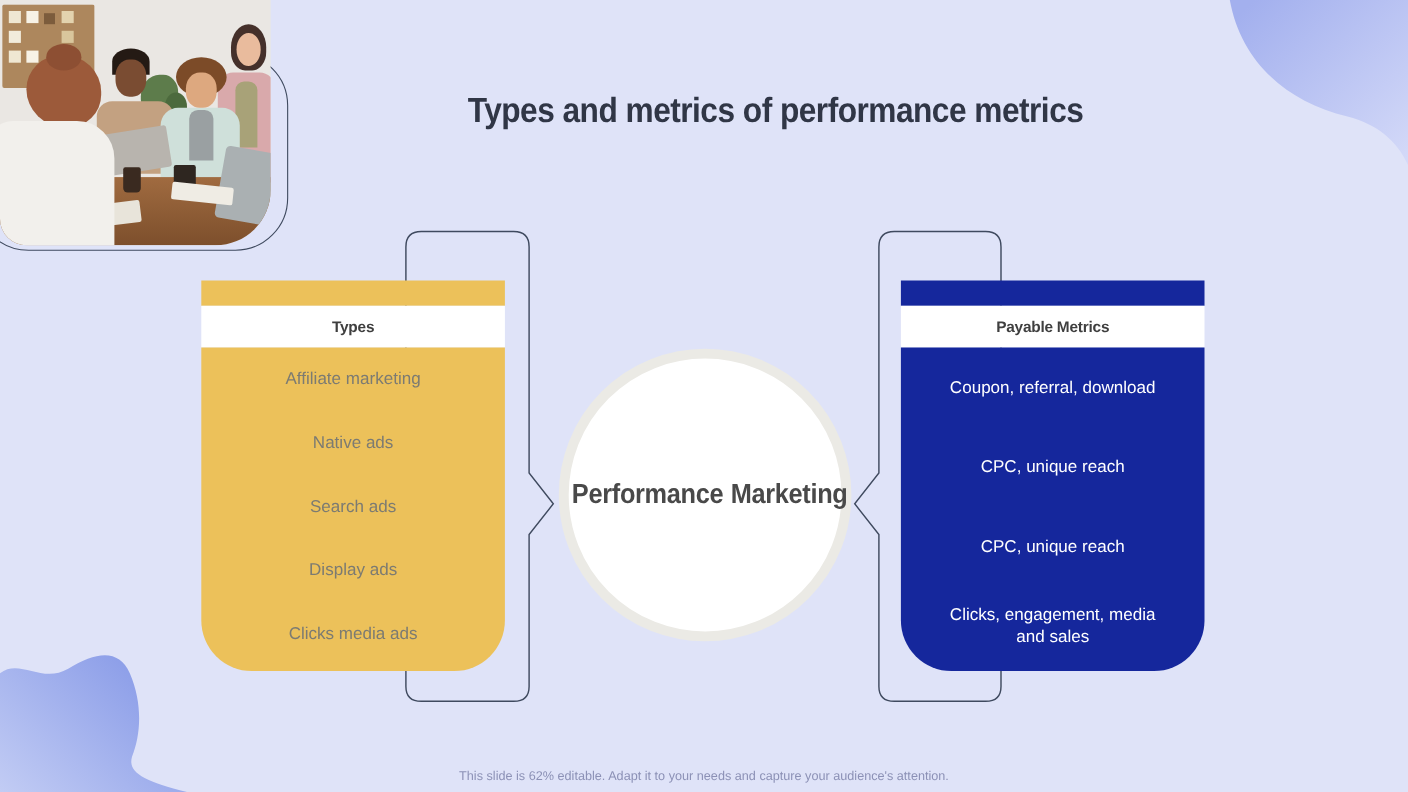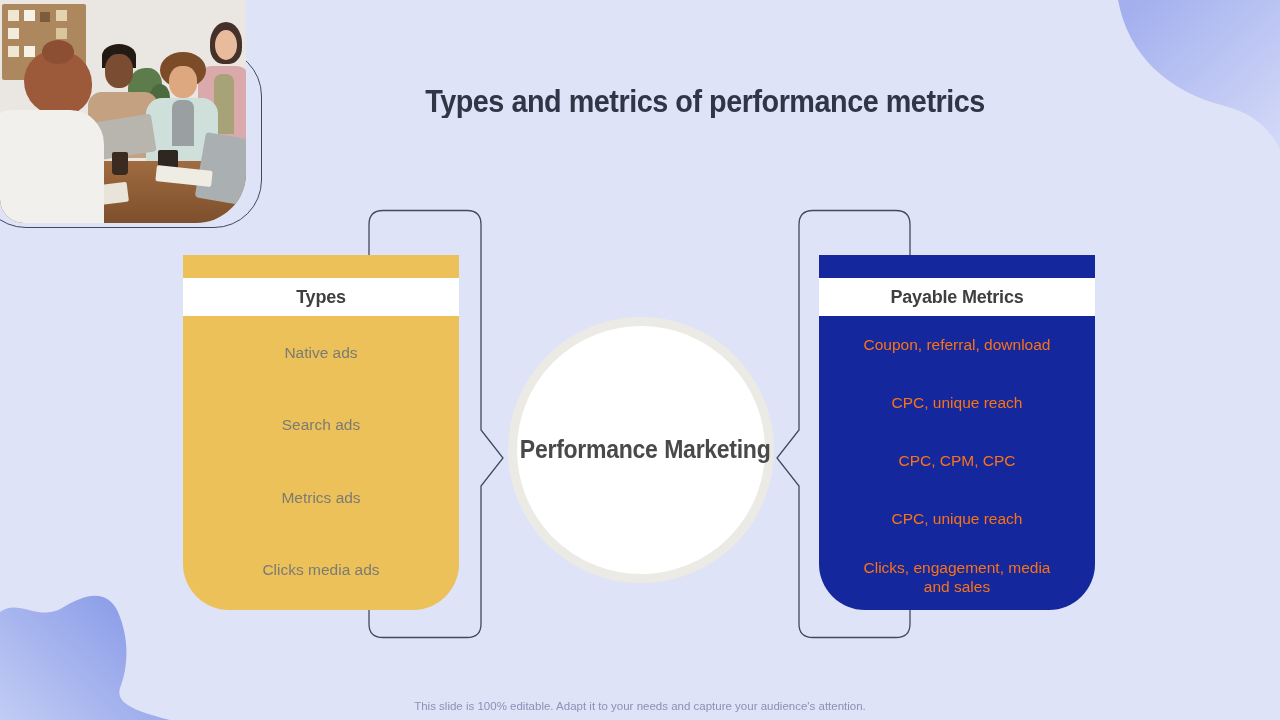--- a/index.html
+++ b/index.html
@@ -116,42 +116,42 @@
     display: flex;
     flex-direction: column;
   }
   .card-left { left: 183px; }
   .card-right { left: 819px; justify-content: flex-end; }
   .card-topband { height: 23px; flex: none; }
   .card-header {
     height: 38px; flex: none;
     background: #ffffff;
     display: flex; align-items: center; justify-content: center;
-    font-size: 18px; font-weight: 700; letter-spacing: -0.2px;
+    font-size: 14px; font-weight: 700; letter-spacing: -0.2px;
     color: #3f3f3f;
   }
   .card-body {
     flex: 1;
     border-radius: 0 0 46px 46px;
     display: flex;
     flex-direction: column;
     padding-bottom: 4px;
   }
   .card-item {
     flex: 1;
     display: flex; align-items: center; justify-content: center;
     text-align: center;
     font-size: 15.5px;
     line-height: 1.25;
     padding: 0 30px;
   }
   .card-left .card-topband, .card-left .card-body { background: #ecc15a; }
   .card-left .card-item { color: #7c7b72; }
   .card-right .card-topband, .card-right .card-body { background: #15279c; }
-  .card-right .card-item { color: #f97316; }
+  .card-right .card-item { color: #ffffff; }
 
   
   .circle {
     position: absolute;
     left: 508px;
     top: 317px;
     width: 266px;
     height: 266px;
     background: #ffffff;
     border: 9px solid #ebeae5;
@@ -235,39 +235,39 @@
 
   <svg class="brackets" viewBox="0 0 1280 720" aria-hidden="true">
     <path d="M 383 210.5 H 467 Q 481 210.5 481 224.5 V 430 L 503 458 L 481 486 V 624 Q 481 637.5 467 637.5 H 383 Q 369 637.5 369 624 V 224.5 Q 369 210.5 383 210.5 Z" fill="none" stroke="#3f4a5f" stroke-width="1.3"></path>
     <path d="M 896 210.5 H 813 Q 799 210.5 799 224.5 V 430 L 777 458 L 799 486 V 624 Q 799 637.5 813 637.5 H 896 Q 910 637.5 910 624 V 224.5 Q 910 210.5 896 210.5 Z" fill="none" stroke="#3f4a5f" stroke-width="1.3"></path>
   </svg>
 
   <div class="card card-left">
     <div class="card-topband"></div>
     <div class="card-header">Types</div>
     <div class="card-body">
+      <div class="card-item">Affiliate marketing</div>
       <div class="card-item">Native ads</div>
       <div class="card-item">Search ads</div>
-      <div class="card-item">Metrics ads</div>
+      <div class="card-item">Display ads</div>
       <div class="card-item">Clicks media ads</div>
     </div>
   </div>
 
   <div class="card card-right">
     <div class="card-topband"></div>
     <div class="card-header">Payable Metrics</div>
     <div class="card-body">
       <div class="card-item">Coupon, referral, download</div>
       <div class="card-item">CPC, unique reach</div>
-      <div class="card-item">CPC, CPM, CPC</div>
       <div class="card-item">CPC, unique reach</div>
       <div class="card-item">Clicks, engagement, media and sales</div>
     </div>
   </div>
 
   <div class="circle">
     <div class="circle-line">Performance</div>
     <div class="circle-line">Marketing</div>
   </div>
 
-  <div class="footer">This slide is 100% editable. Adapt it to your needs and capture your audience's attention.</div>
+  <div class="footer">This slide is 62% editable. Adapt it to your needs and capture your audience's attention.</div>
 
 </div>
 
 </body></html>

